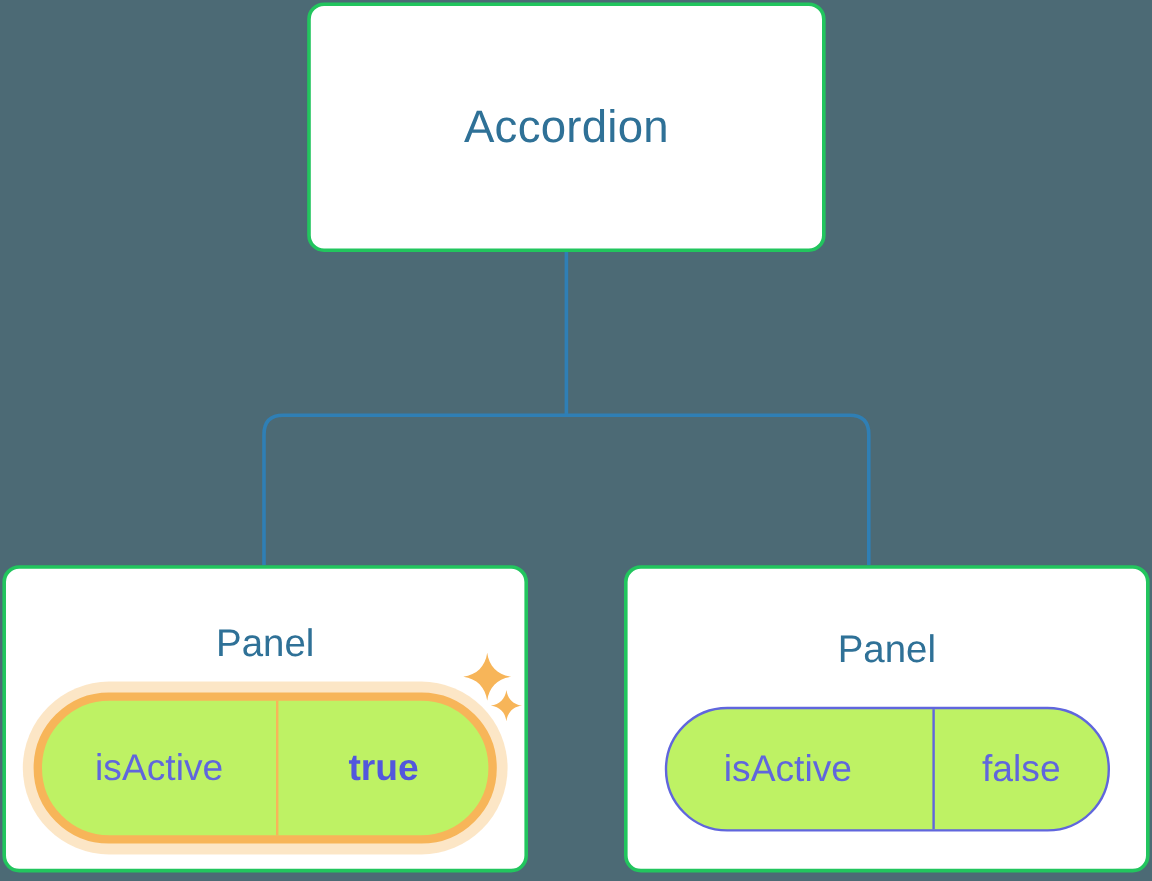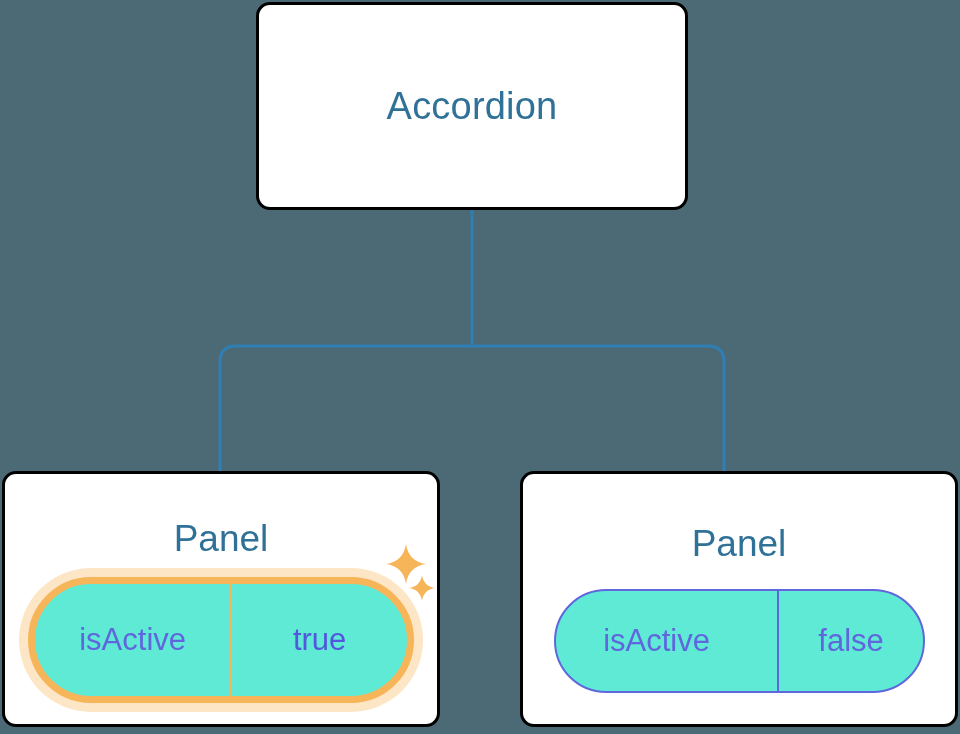--- a/index.html
+++ b/index.html
@@ -28,21 +28,21 @@
     top: 0;
     width: 960px;
     height: 734px;
     pointer-events: none;
   }
 
   
   .node-card {
     position: absolute;
     background: #ffffff;
-    border: 3px solid #000000;
+    border: 3px solid #22c55e;
     border-radius: 14px;
     box-sizing: border-box;
   }
 
   
   #node-accordion {
     left: 256px;
     top: 2px;
     width: 432px;
     height: 208px;
@@ -73,35 +73,35 @@
     top: 471px;
     width: 438px;
     height: 256px;
   }
   .panel-title {
     position: absolute;
     left: 0;
     right: 0;
     text-align: center;
     color: #2f7197;
-    font-size: 37px;
+    font-size: 32px;
     font-weight: 400;
     line-height: 1;
   }
   #node-panel-left .panel-title { top: 46px; }
   #node-panel-right .panel-title { top: 51px; }
 
   
   .prop-pill {
     position: absolute;
     box-sizing: border-box;
     display: flex;
     align-items: stretch;
     border-radius: 999px;
-    background: #5eead4;
+    background: #bef264;
   }
   .prop-key, .prop-val {
     display: flex;
     align-items: center;
     justify-content: center;
     box-sizing: border-box;
     white-space: nowrap;
   }
 
   
@@ -125,21 +125,21 @@
     box-shadow: 0 0 0 9px rgba(247, 181, 89, 0.34);
   }
   .prop-pill.highlight .prop-key {
     color: #6066dd;
     font-size: 31px;
     font-weight: 400;
   }
   .prop-pill.highlight .prop-val {
     color: #5257dd;
     font-size: 31px;
-    font-weight: 400;
+    font-weight: 700;
     border-left: 2px solid #f7b559;
   }
 
   
   #pill-left {
     left: 28px;
     top: 577px;
     width: 386px;
     height: 126px;
   }

